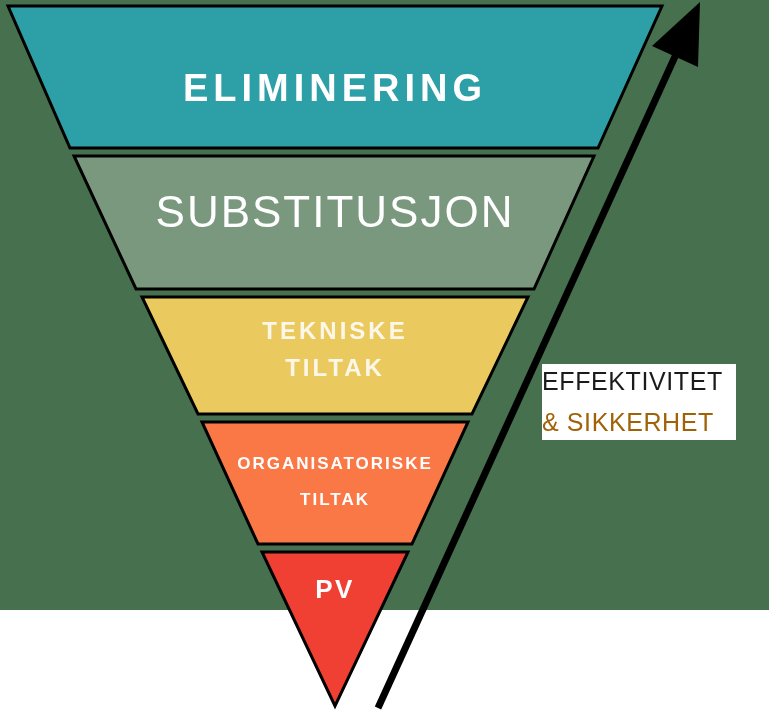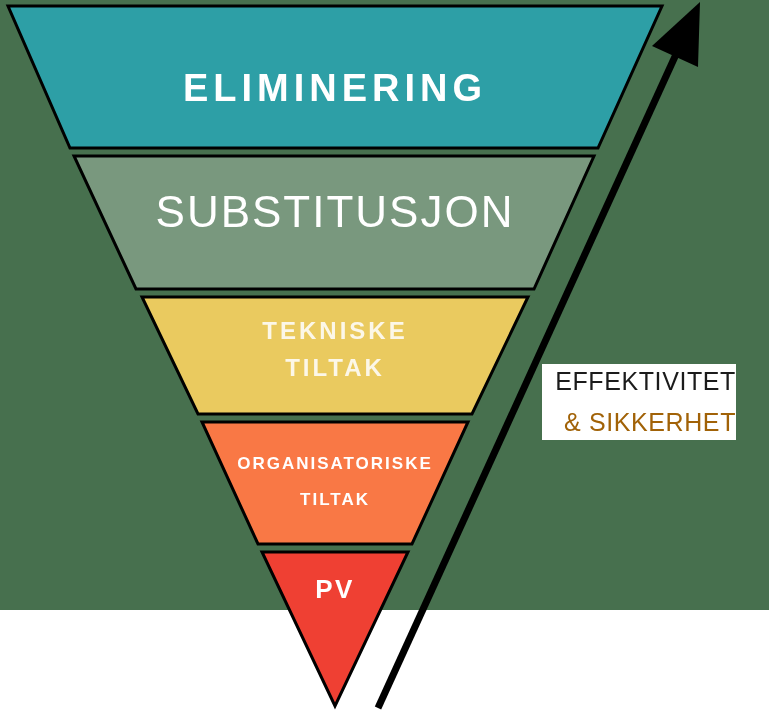--- a/index.html
+++ b/index.html
@@ -28,21 +28,21 @@
   }
   .label-box {
     position: absolute;
     left: 542px;
     top: 364px;
     width: 194px;
     height: 76px;
     background: #ffffff;
     display: flex;
     flex-direction: column;
-    align-items: flex-end;
+    align-items: flex-start;
     justify-content: center;
     text-align: center;
     gap: 8px;
   }
   .label-box .label-line {
     font-size: 25px;
     line-height: 33px;
     letter-spacing: 0.6px;
     font-weight: 400;
     color: #1b1b1b;

